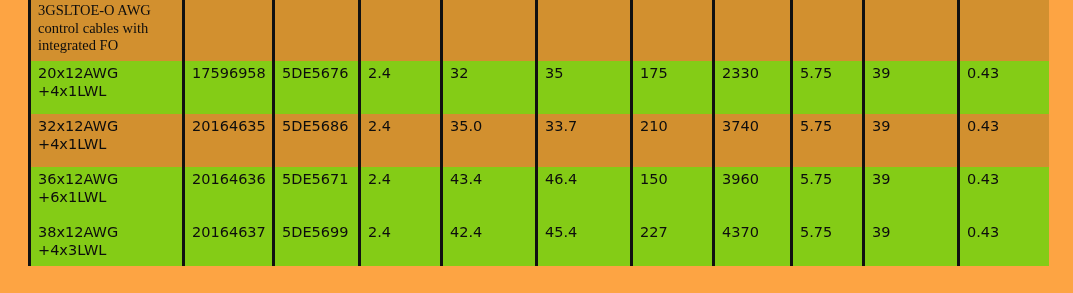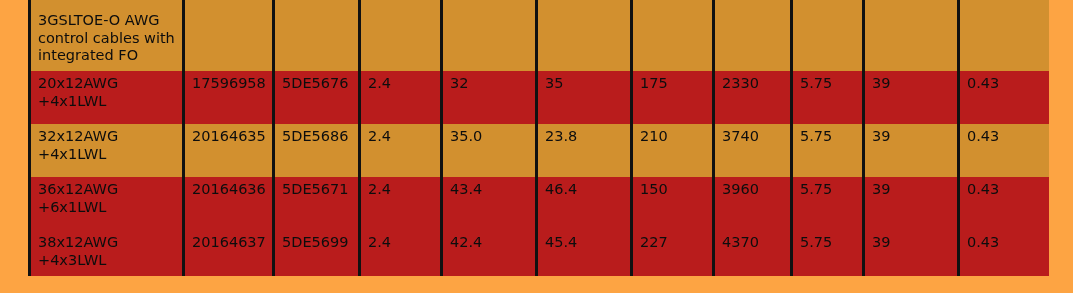--- a/index.html
+++ b/index.html
@@ -37,26 +37,27 @@
     padding: 4px 6px 4px 7px;
     font-size: 14.5px;
     line-height: 17.5px;
     color: #0d0d0d;
     vertical-align: top;
     white-space: pre-line;
     overflow: hidden;
   }
 
   tr.row-dark td { background: #d2902f; }
-  tr.row-light td { background: #b91c1c; }
+  tr.row-light td { background: #84cc16; }
 
   
   tr.header-row td {
     height: 55px;
-    padding-top: 12px;
+    padding-top: 2px;
+    font-family: Liberation Serif, serif;
   }
   tr.data-row td {
     height: 45px;
   }
   tr.last-row td {
     height: 38px;
     border-bottom: 0;
   }
 
   
@@ -134,21 +135,21 @@
           <td>39</td>
           <td>0.43</td>
         </tr>
         <tr class="row-dark data-row">
           <td>32x12AWG
 +4x1LWL</td>
           <td>20164635</td>
           <td>5DE5686</td>
           <td>2.4</td>
           <td>35.0</td>
-          <td>23.8</td>
+          <td>33.7</td>
           <td>210</td>
           <td>3740</td>
           <td>5.75</td>
           <td>39</td>
           <td>0.43</td>
         </tr>
         <tr class="row-light data-row">
           <td>36x12AWG
 +6x1LWL</td>
           <td>20164636</td>

